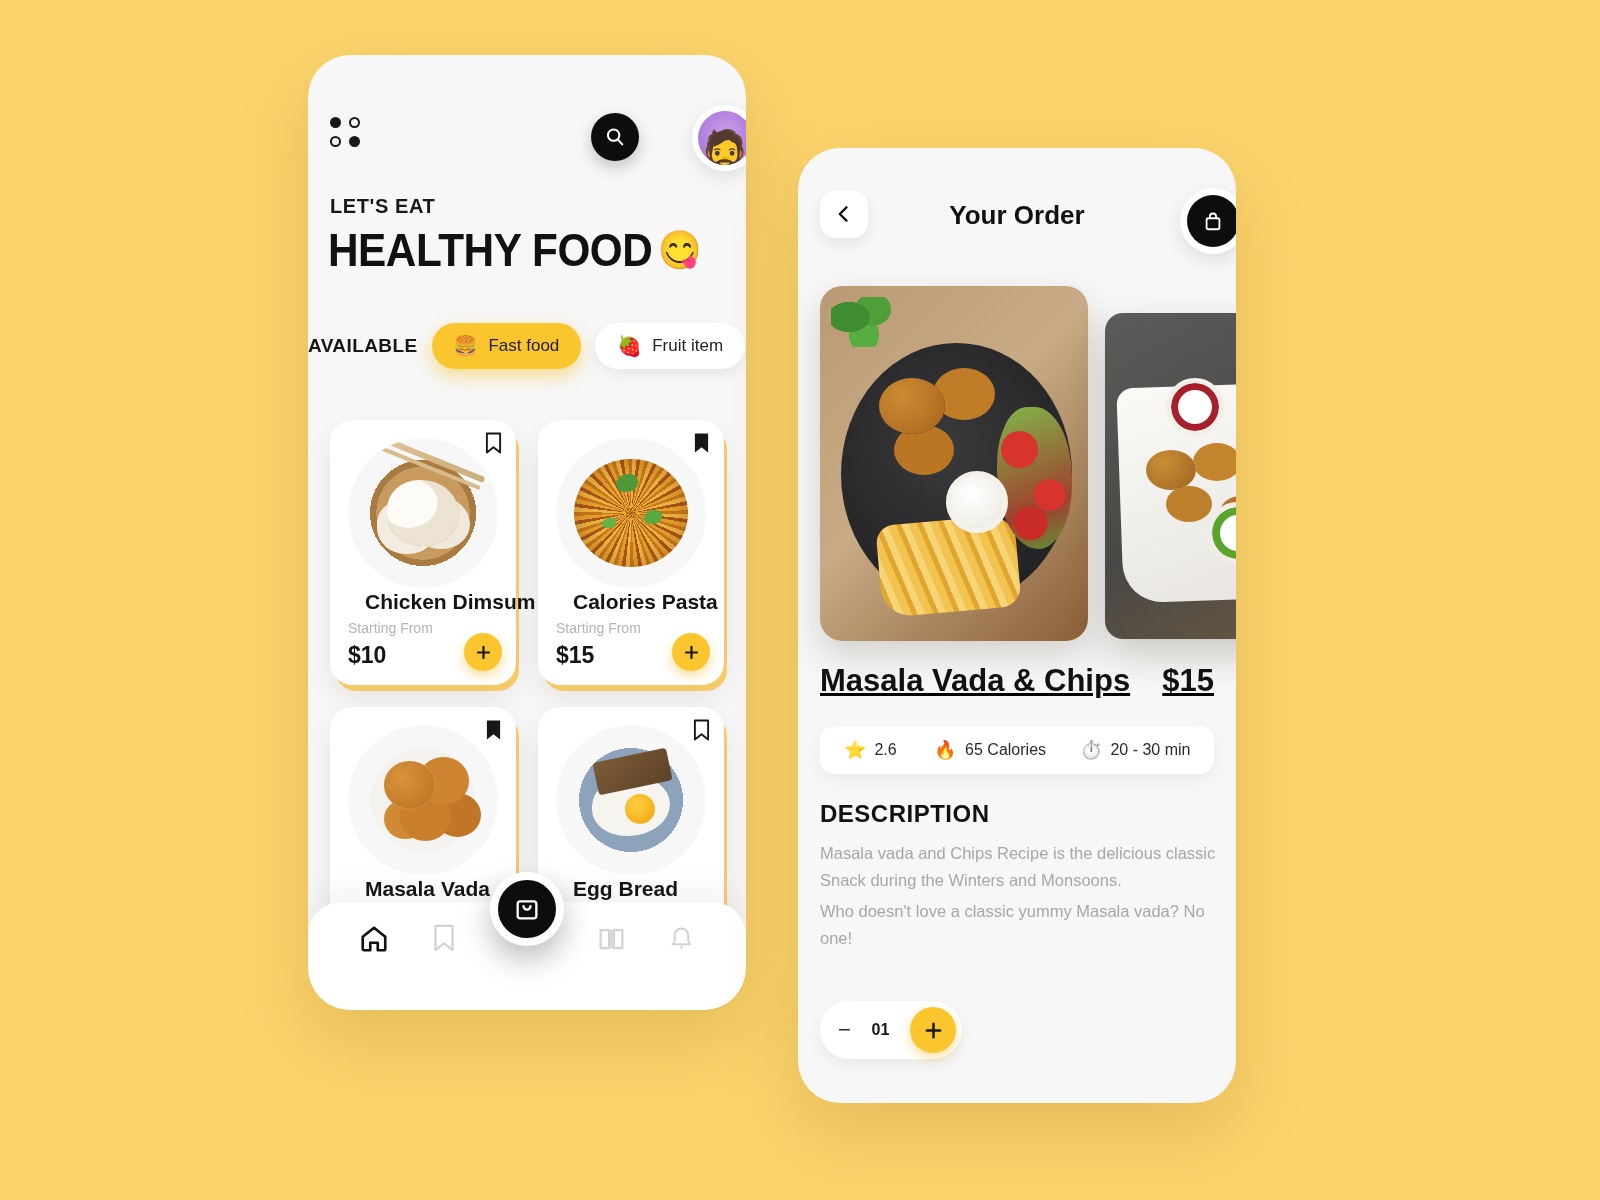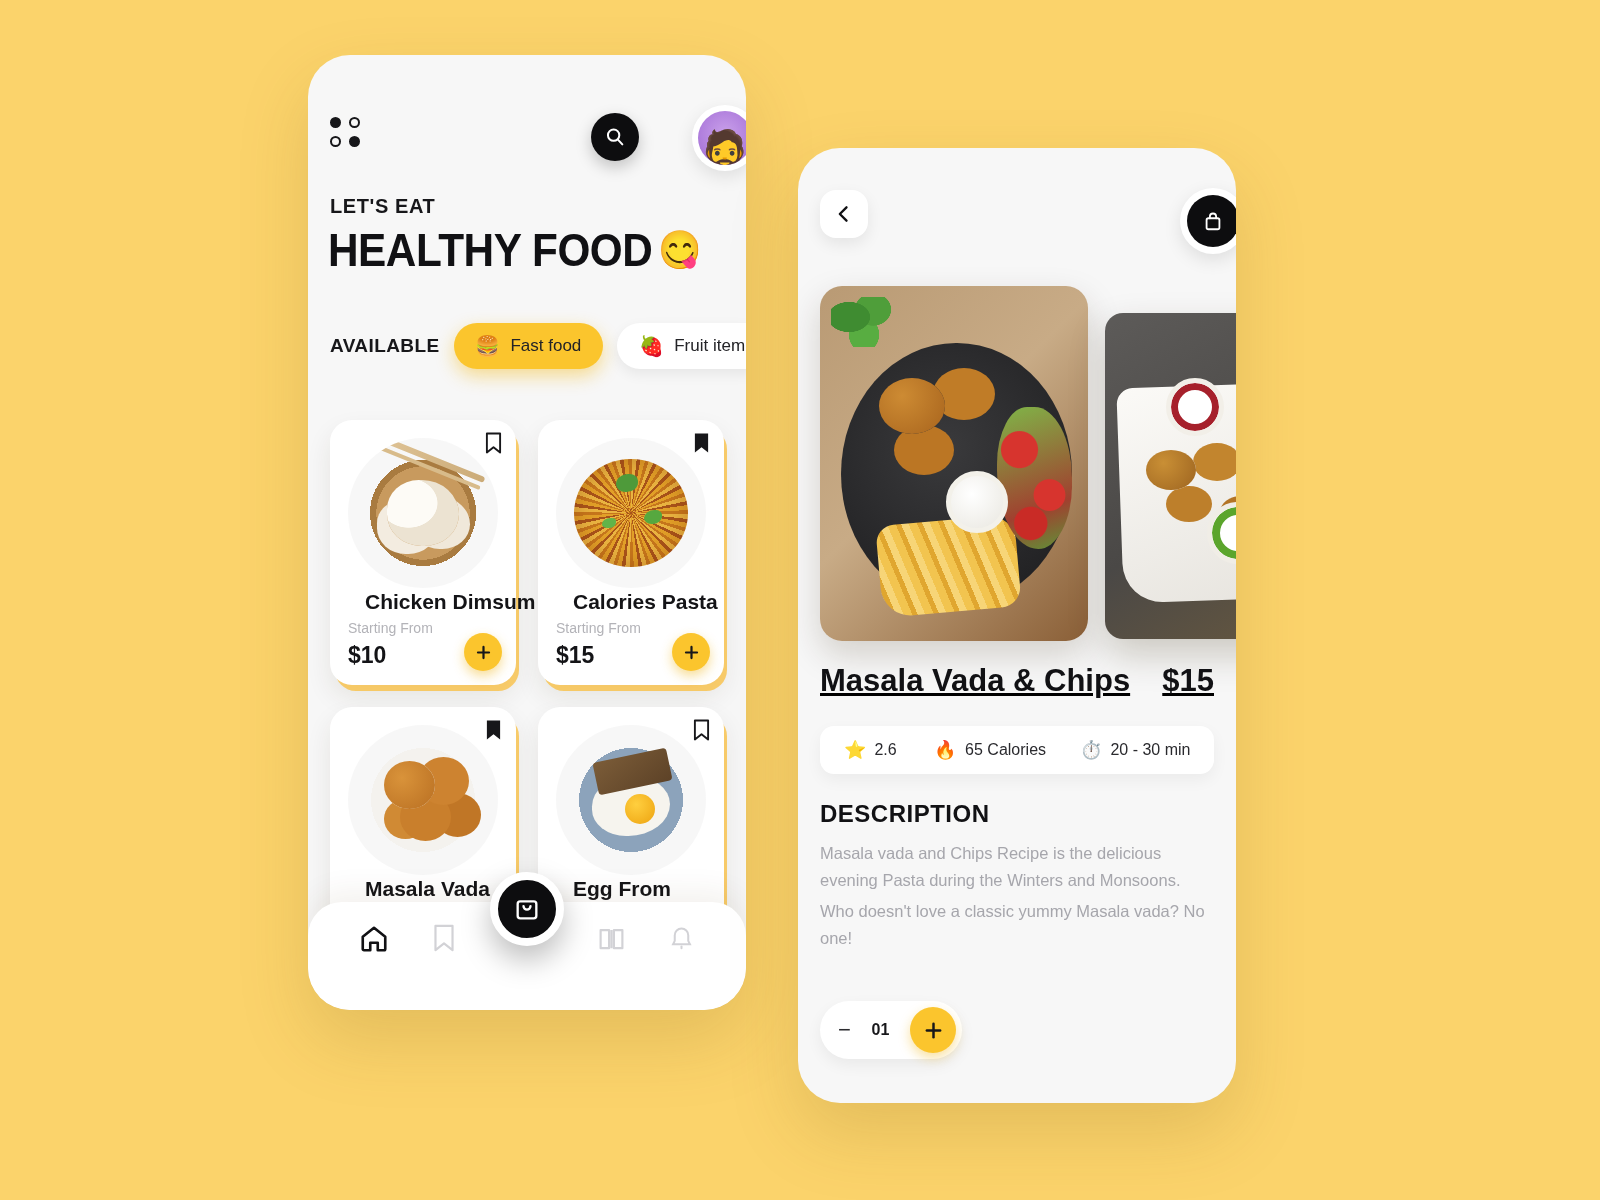--- a/index.html
+++ b/index.html
@@ -73,21 +73,21 @@
     font-size:46px; font-weight:700; letter-spacing:-0.5px;
     color:#111114; white-space:nowrap;
     display:flex; align-items:center; gap:6px;
     transform:scaleX(.92); transform-origin:left center;
   }
   .headline em { font-style:normal; font-size:38px; }
 
   
   .cat-row {
     position:absolute; left:0; top:268px; width:100%;
-    display:flex; align-items:center; gap:14px; padding-left:22px;
+    display:flex; align-items:center; gap:14px; 
   }
   .cat-label { font-size:19px; font-weight:700; letter-spacing:.4px; color:#17171a; white-space:nowrap; }
   .chip {
     display:flex; align-items:center; gap:10px;
     height:46px; padding:0 22px; border-radius:25px;
     background:#fff; box-shadow:0 5px 14px rgba(0,0,0,.07);
     font-size:17px; color:#232327; white-space:nowrap; flex:none;
   }
   .chip.active { background:#FBC52D; box-shadow:0 7px 18px rgba(245,185,20,.45); }
   .chip .emo { font-size:20px; line-height:1; }
@@ -457,21 +457,21 @@
       <div class="bm">
         <svg width="17" height="22" viewBox="0 0 18 23" fill="none" stroke="#17171a" stroke-width="2">
             <path d="M2 1.5h14v20l-7-5.6-7 5.6z" stroke-linejoin="round"></path>
           </svg>
       </div>
       <div class="pic">
           <div class="dish d-egg">
             <i></i>
           </div>
         </div>
-      <div class="fname cond">Egg From</div>
+      <div class="fname cond">Egg Bread</div>
       <div class="sub">Starting From</div>
       <div class="price cond">$12</div>
       <div class="plus">
         <svg width="17" height="17" viewBox="0 0 20 20" stroke="#17171a" stroke-width="2.6" stroke-linecap="round">
             <line x1="10" y1="3.5" x2="10" y2="16.5"></line>
             <line x1="3.5" y1="10" x2="16.5" y2="10"></line>
           </svg>
       </div>
     </div>
   </div>
@@ -522,20 +522,21 @@
 <div class="phone" id="phone-order">
 
   <div class="ord-head">
     <div class="back-btn">
       <span>
         <svg width="20" height="20" viewBox="0 0 24 24" fill="none" stroke="#111114" stroke-width="2.8" stroke-linecap="round" stroke-linejoin="round">
             <polyline points="15 4 7 12 15 20"></polyline>
           </svg>
       </span>
     </div>
+    <div class="ord-title cond">Your Order</div>
     <div class="bag-btn-wrap">
       <div class="bag-btn">
         <span>
           <svg width="22" height="22" viewBox="0 0 24 24" fill="none" stroke="#fff" stroke-width="2" stroke-linejoin="round">
             <rect x="5" y="9" width="14" height="12" rx="2"></rect>
             <path d="M8.6 9V7.2a3.4 3.4 0 0 1 6.8 0V9" stroke-linecap="round"></path>
           </svg>
         </span>
       </div>
     </div>
@@ -576,21 +577,21 @@
       <span class="em">🔥</span>
       <span>65 Calories</span>
     </div>
     <div class="stat">
       <span class="em">⏱️</span>
       <span>20 - 30 min</span>
     </div>
   </div>
 
   <div class="desc-h cond">DESCRIPTION</div>
-  <div class="desc-p p1">Masala vada and Chips Recipe is the delicious evening Pasta during the Winters and Monsoons.</div>
+  <div class="desc-p p1">Masala vada and Chips Recipe is the delicious classic Snack during the Winters and Monsoons.</div>
   <div class="desc-p p2">Who doesn't love a classic yummy Masala vada? No one!</div>
 
   <div class="actions">
     <div class="stepper">
       <span class="minus">−</span>
       <span class="qty">01</span>
       <span class="plus-b">
         <svg width="19" height="19" viewBox="0 0 20 20" stroke="#17171a" stroke-width="2.6" stroke-linecap="round">
             <line x1="10" y1="3" x2="10" y2="17"></line>
             <line x1="3" y1="10" x2="17" y2="10"></line>

